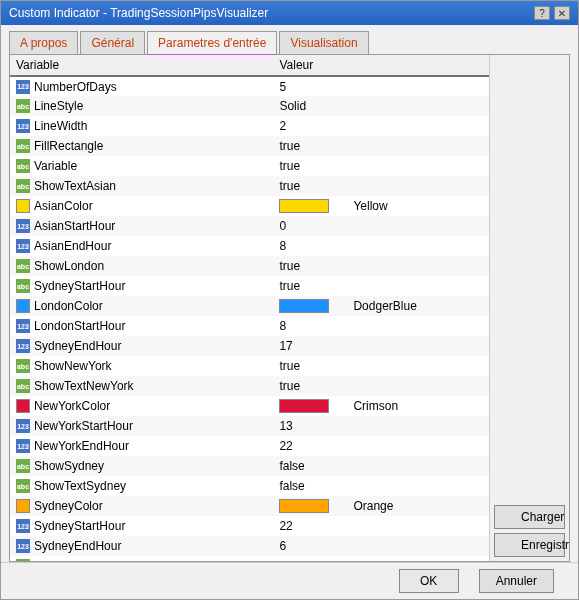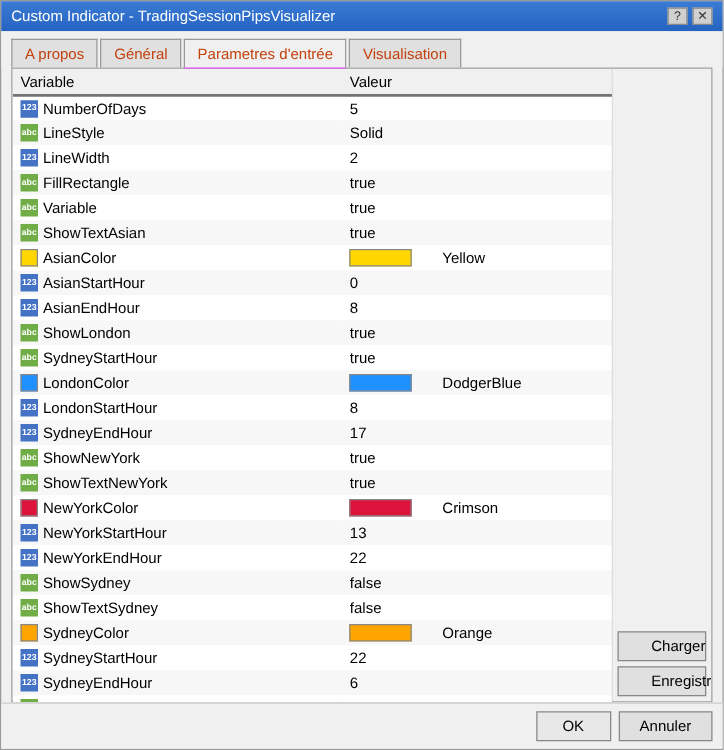--- a/index.html
+++ b/index.html
@@ -160,24 +160,24 @@
     .side-btn {
       padding: 4px 26px;
       background: #e0e0e0;
       border: 1px solid #888;
       cursor: pointer;
       font-size: 12px;
       text-align: center;
     }
     .bottom-bar {
       background: #f0f0f0;
-      padding: 6px 8px;
+      padding: 6px 24px;
       display: flex;
       justify-content: flex-end;
-      gap: 6px;
+      gap: 20px;
       flex-shrink: 0;
       border-top: 1px solid #ccc;
     }
     .bottom-btn {
       padding: 4px 16px;
       background: #e0e0e0;
       border: 1px solid #888;
       cursor: pointer;
       font-size: 12px;
       min-width: 60px;

